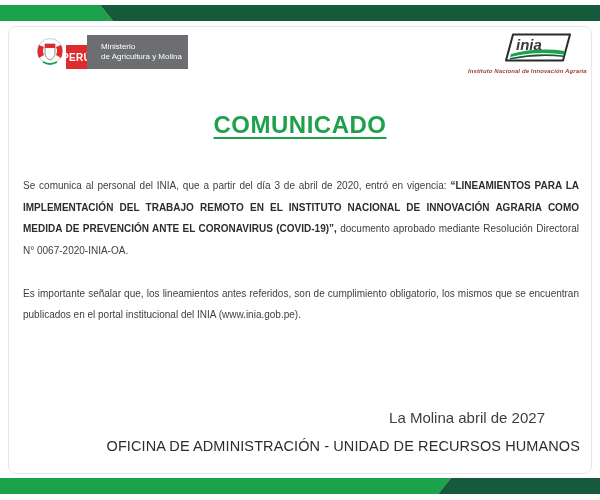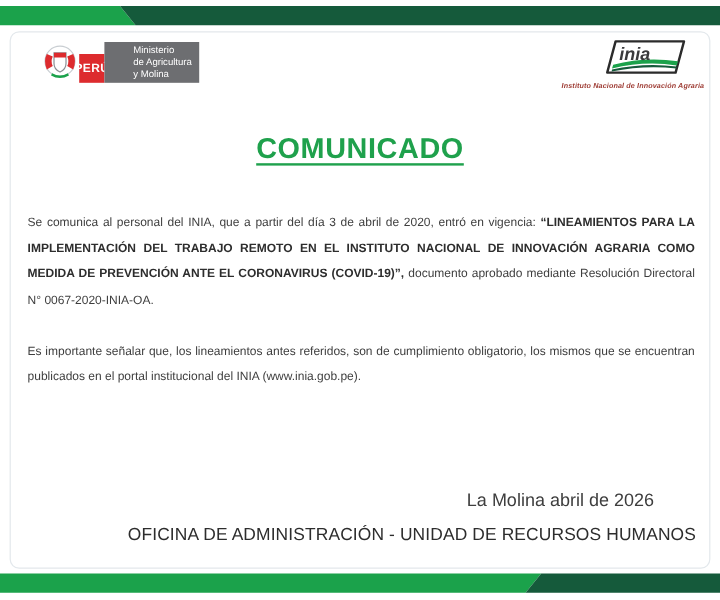--- a/index.html
+++ b/index.html
@@ -27,23 +27,23 @@
 
   
   .peru-logo { position: absolute; left: 25px; top: 8px; height: 34px; display: flex; align-items: stretch; }
   .coat { width: 32px; height: 34px; display: flex; align-items: center; justify-content: center; }
   .flag-box {
     width: 21px; background: #dd2b2e; color: #ffffff;
     display: flex; align-items: center; justify-content: center;
     font-weight: bold; font-size: 10px; letter-spacing: 0.3px; margin-top: 10px;
   }
   .ministry-box {
-    width: 79px; background: #6d6e71; color: #ffffff;
+    width: 101px; background: #6d6e71; color: #ffffff;
     display: flex; flex-direction: column; justify-content: center;
-    padding-left: 24px; font-size: 8px; line-height: 10px;
+    padding-left: 14px; font-size: 8px; line-height: 10px;
   }
   .inia-logo { position: absolute; left: 459px; top: 6px; width: 104px; text-align: right; }
   .inia-caption {
     margin-top: 2px; font-size: 6px; font-style: italic; font-weight: bold;
     color: #9e3c34; white-space: nowrap; letter-spacing: 0.1px;
   }
 
   
   .title {
     position: absolute; left: 0; top: 84px; width: 100%;
@@ -111,21 +111,21 @@
       <div class="inia-caption">Instituto Nacional de Innovación Agraria</div>
     </div>
 
     <div class="title">COMUNICADO</div>
 
     <div class="body-text">
       <p><span>Se comunica al personal del INIA, que a partir del día 3 de abril de 2020, entró en vigencia: </span><b>“LINEAMIENTOS PARA LA IMPLEMENTACIÓN DEL TRABAJO REMOTO EN EL INSTITUTO NACIONAL DE INNOVACIÓN AGRARIA COMO MEDIDA DE PREVENCIÓN ANTE EL CORONAVIRUS (COVID-19)”,</b><span> documento aprobado mediante Resolución Directoral N° 0067-2020-INIA-OA.</span></p>
       <p>Es importante señalar que, los lineamientos antes referidos, son de cumplimiento obligatorio, los mismos que se encuentran publicados en el portal institucional del INIA (www.inia.gob.pe).</p>
     </div>
 
-    <div class="dateline">La Molina abril de 2026</div>
+    <div class="dateline">La Molina abril de 2027</div>
     <div class="office-line">OFICINA DE ADMINISTRACIÓN - UNIDAD DE RECURSOS HUMANOS</div>
 
   </div>
 
   <svg class="bar-svg bar-bottom" viewBox="0 0 600 22">
     <polygon points="0,5 451,5 438,21 0,21" fill="#1ba24b"></polygon>
     <polygon points="451,5 600,5 600,21 438,21" fill="#155a3b"></polygon>
   </svg>
 
 </div>

